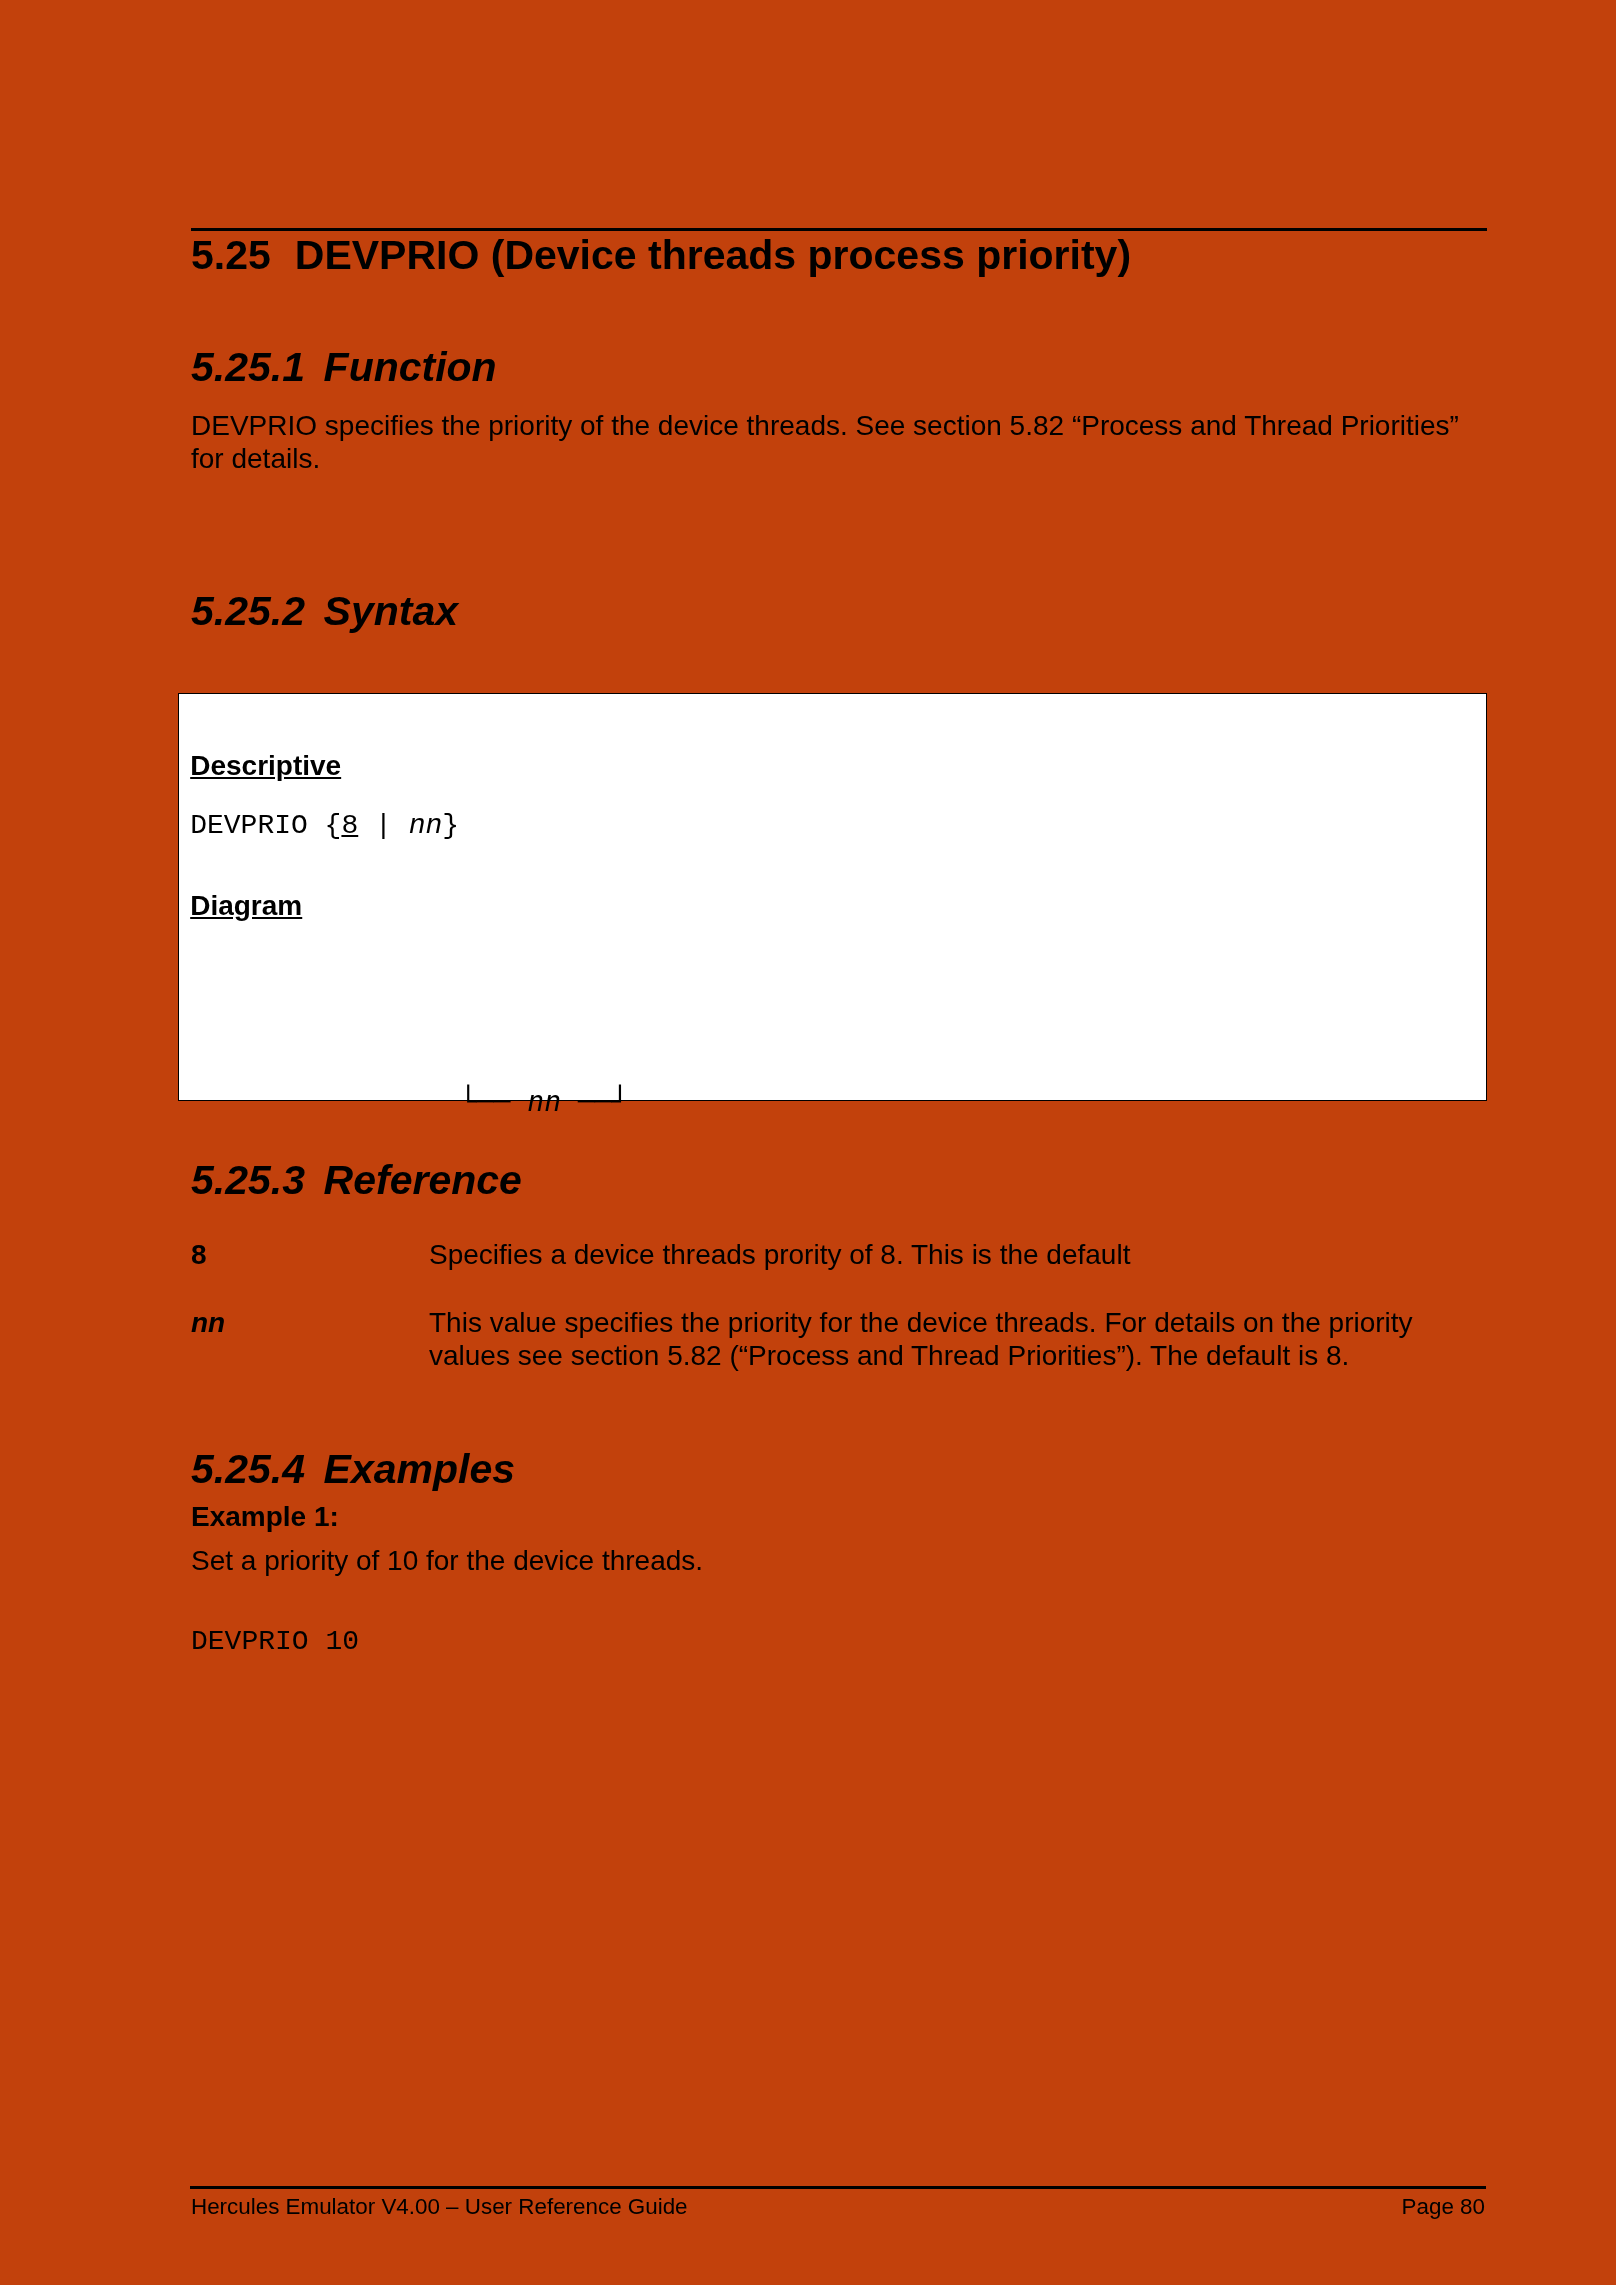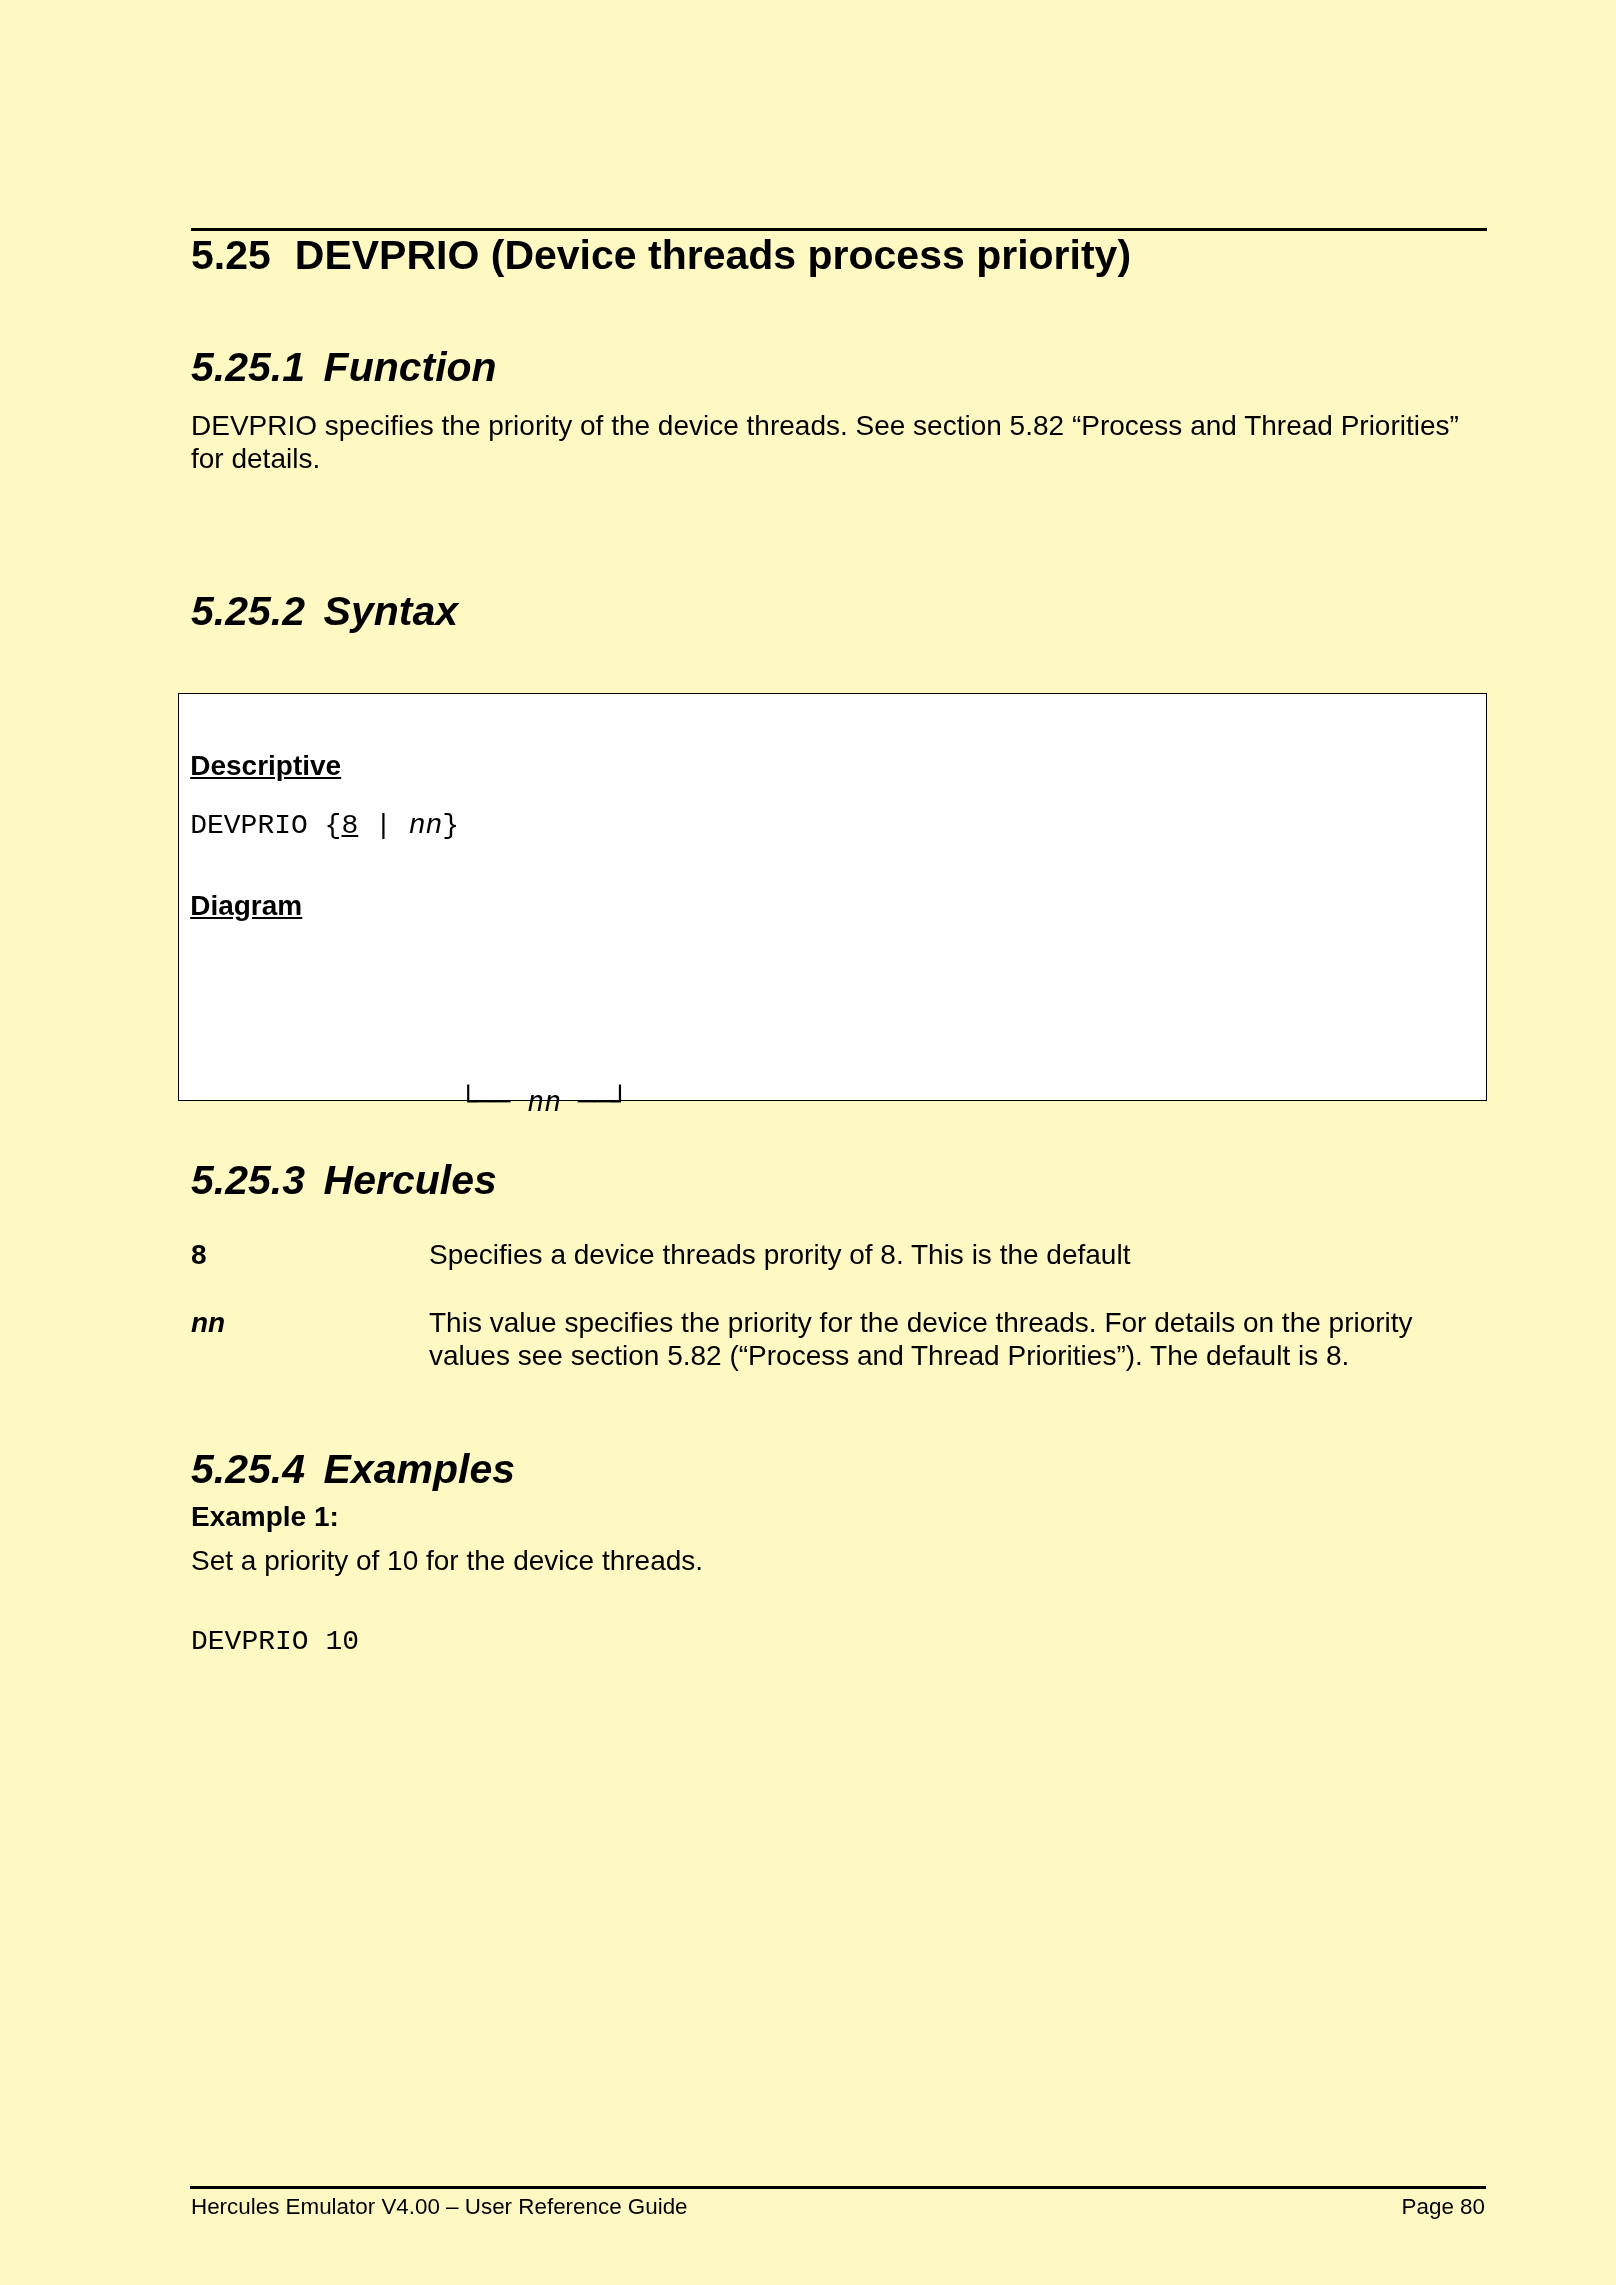--- a/index.html
+++ b/index.html
@@ -1,19 +1,19 @@
 <!DOCTYPE html>
 <html style="font-size:15px"><head>
 <meta charset="utf-8">
 <style>
   html,body{margin:0;padding:0;background:#ffffff;}
   .page{
     position:relative;
     width:1616px;height:2286px;
-    background:#fef9c3;color:#000000;
+    background:#c2410c;color:#000000;
     font-family:"Liberation Sans",sans-serif;
     overflow:hidden;
   }
   .abs{position:absolute;}
   .rule{background:#000000;height:2.8px;}
   .title{
     font-size:41px;font-weight:bold;line-height:48px;white-space:nowrap;
   }
   .title .num{margin-right:24px;}
   .h2{
@@ -72,21 +72,21 @@
     <div class="abs mono" style="left:11.2px;top:115px;"><span>DEVPRIO {</span><span class="u">8</span><span> | </span><span class="it">nn</span><span>}</span></div>
 
     <div class="abs box-label" style="left:11.2px;top:195px;">Diagram</div>
 
     <div class="abs railroad" style="left:11.2px;top:323px;">
       <div class="rr-row"><span>                └── </span><span class="it">nn</span><span> ──┘</span></div>
     </div>
   </div>
 
   <div class="abs h2" style="left:191px;top:1156px;">
-    <span class="num">5.25.3</span><span>Hercules</span>
+    <span class="num">5.25.3</span><span>Reference</span>
   </div>
 
   <div class="abs" style="left:0;top:1238px;">
     <div class="abs param-term" style="left:191px;top:0;">8</div>
     <div class="abs param-desc" style="left:429px;top:0;width:1063px;">Specifies a device threads prority of 8. This is the default</div>
   </div>
 
   <div class="abs" style="left:0;top:1306px;">
     <div class="abs param-term it" style="left:191px;top:0;">nn</div>
     <div class="abs param-desc" style="left:429px;top:0;width:1063px;">This value specifies the priority for the device threads. For details on the priority values see section 5.82 (“Process and Thread Priorities”). The default is 8.</div>

